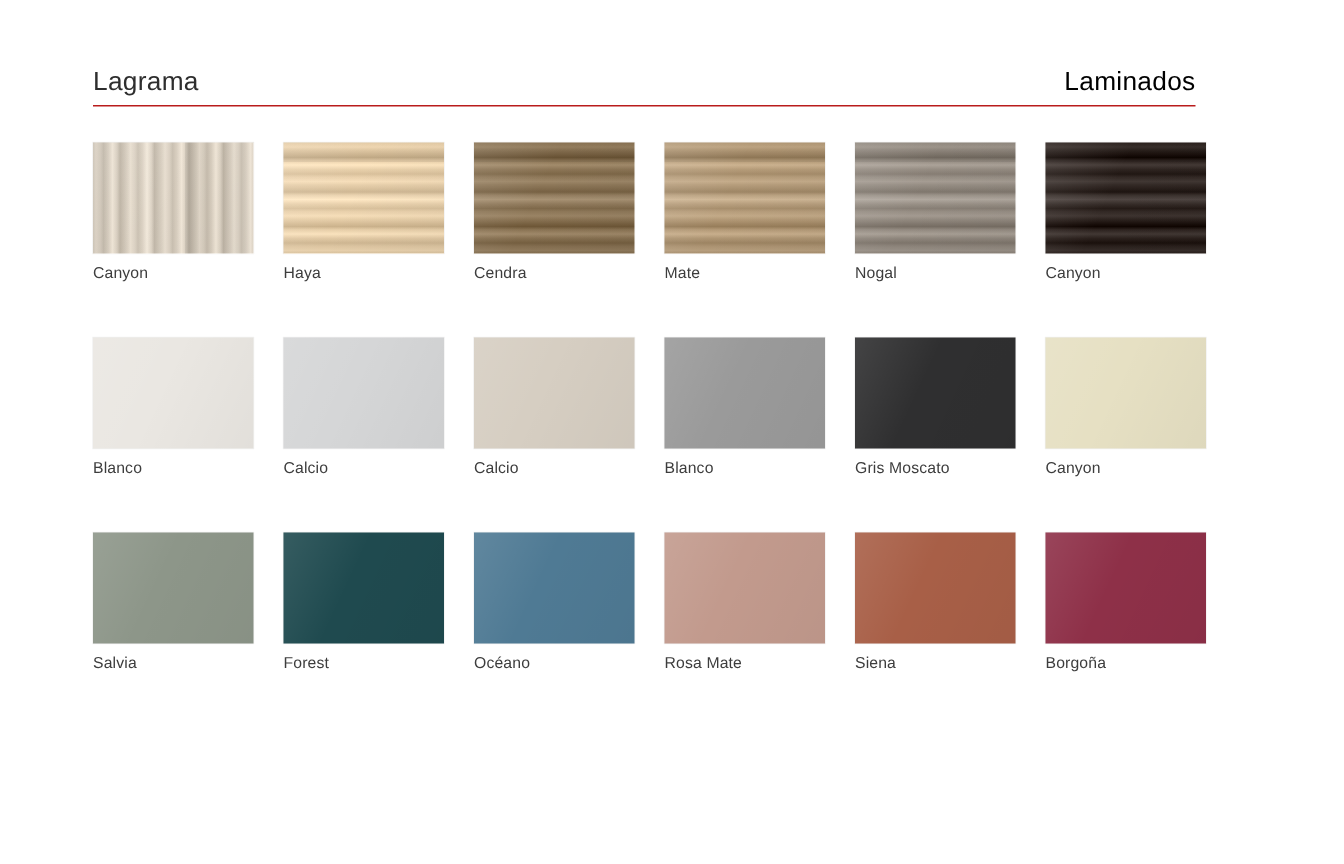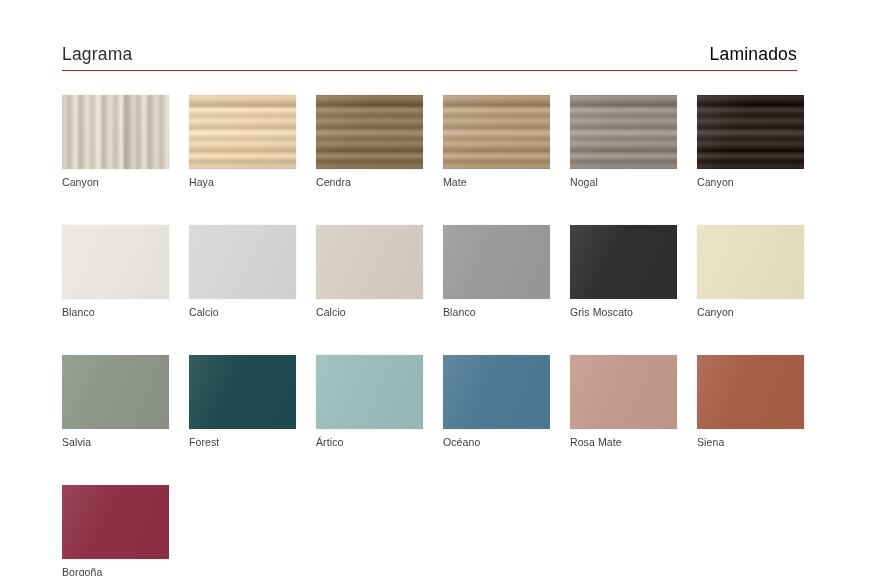--- a/index.html
+++ b/index.html
@@ -144,24 +144,20 @@
       </div>
       <div class="swatch-cell">
         <div class="swatch-chip" style="background: rgb(141, 150, 137);"></div>
         <div class="swatch-label">Salvia</div>
       </div>
       <div class="swatch-cell">
         <div class="swatch-chip" style="background: rgb(31, 74, 79);"></div>
         <div class="swatch-label">Forest</div>
       </div>
       <div class="swatch-cell">
-        <div class="swatch-chip" style="background: rgb(155, 188, 187);"></div>
-        <div class="swatch-label">Ártico</div>
-      </div>
-      <div class="swatch-cell">
         <div class="swatch-chip" style="background: rgb(79, 122, 148);"></div>
         <div class="swatch-label">Océano</div>
       </div>
       <div class="swatch-cell">
         <div class="swatch-chip" style="background: rgb(194, 154, 141);"></div>
         <div class="swatch-label">Rosa Mate</div>
       </div>
       <div class="swatch-cell">
         <div class="swatch-chip" style="background: rgb(168, 95, 71);"></div>
         <div class="swatch-label">Siena</div>

